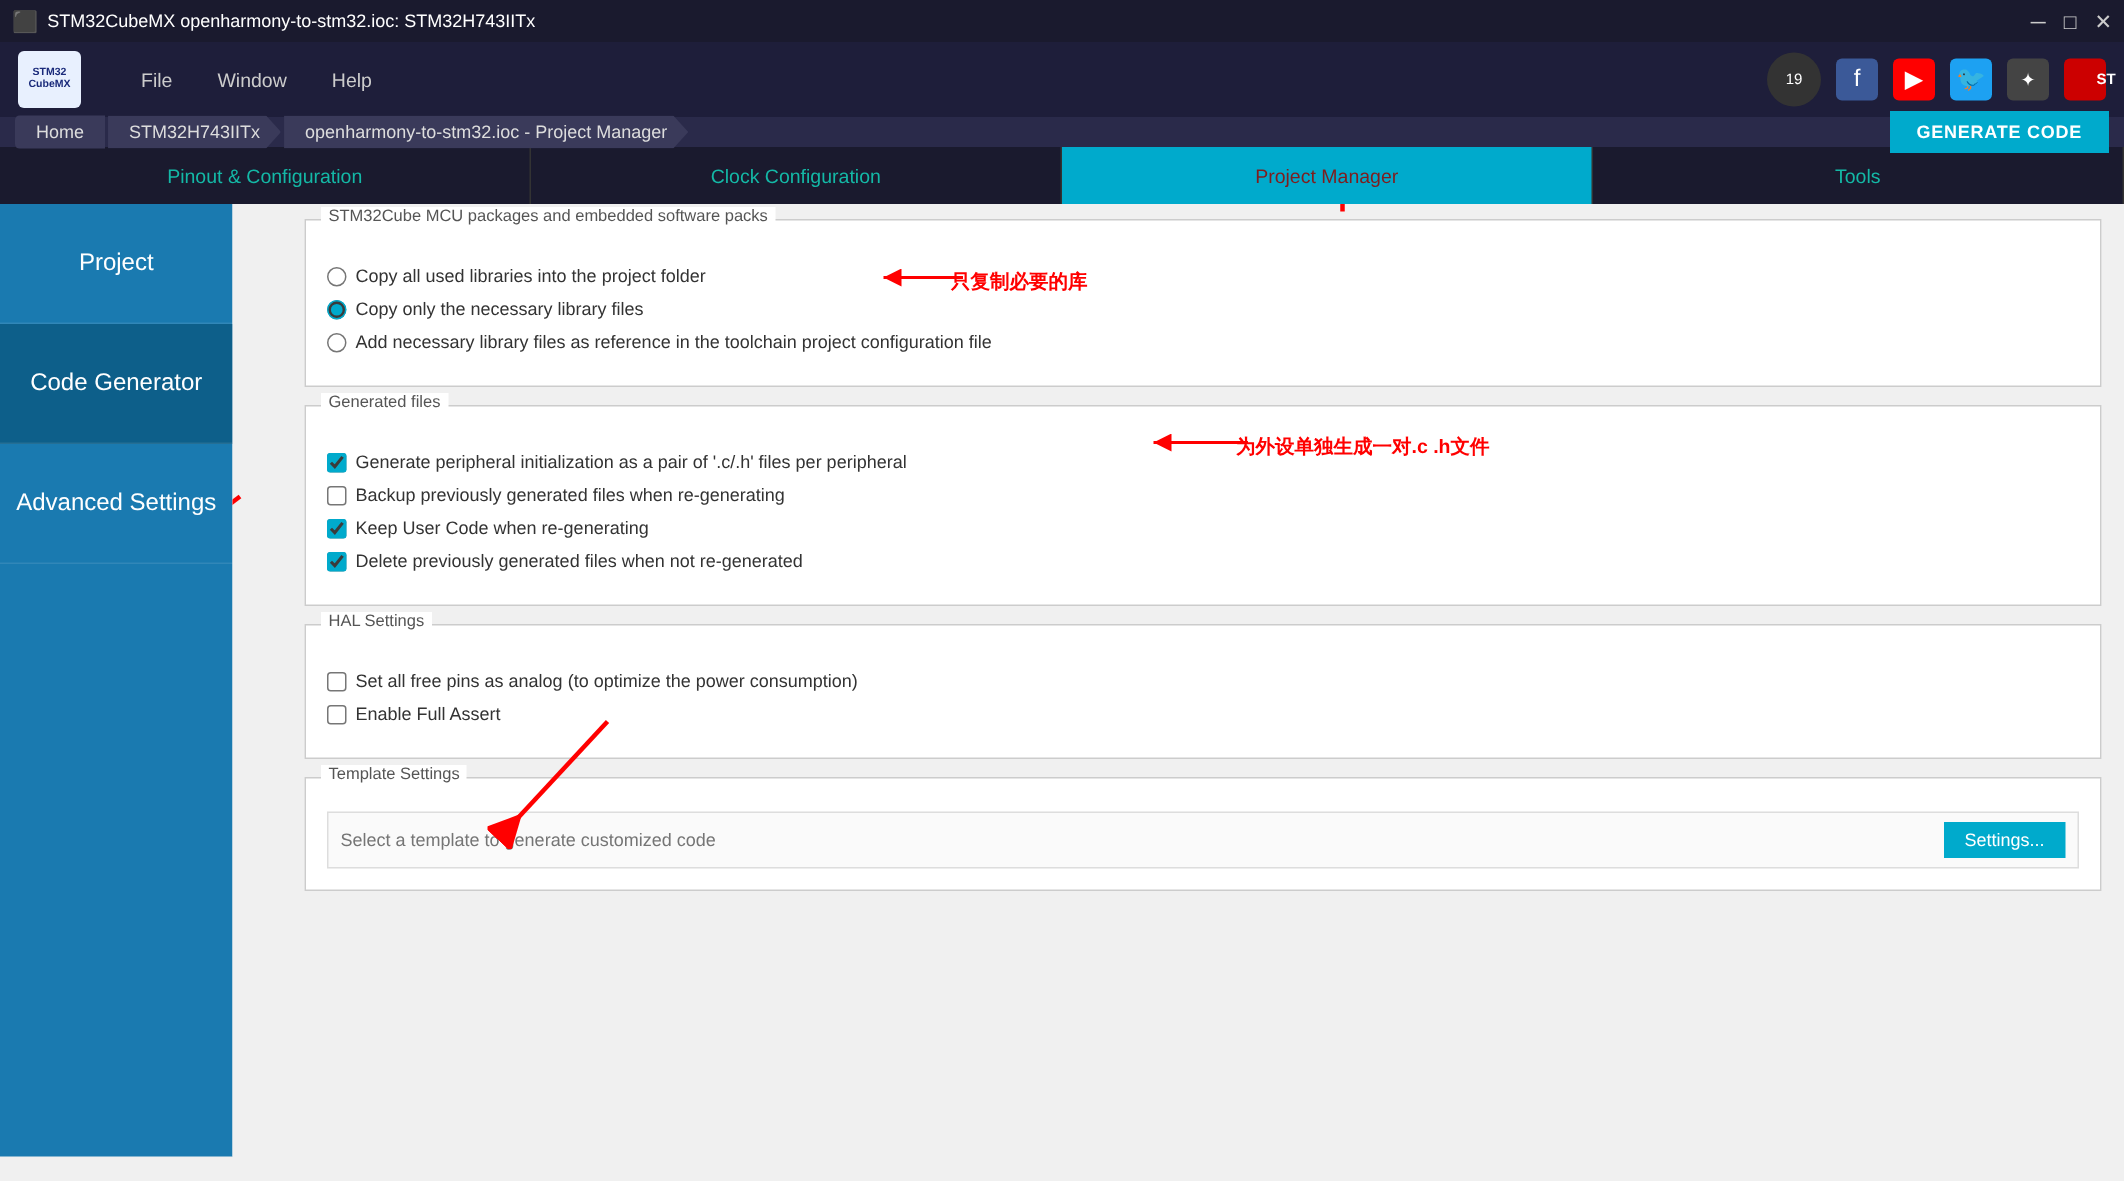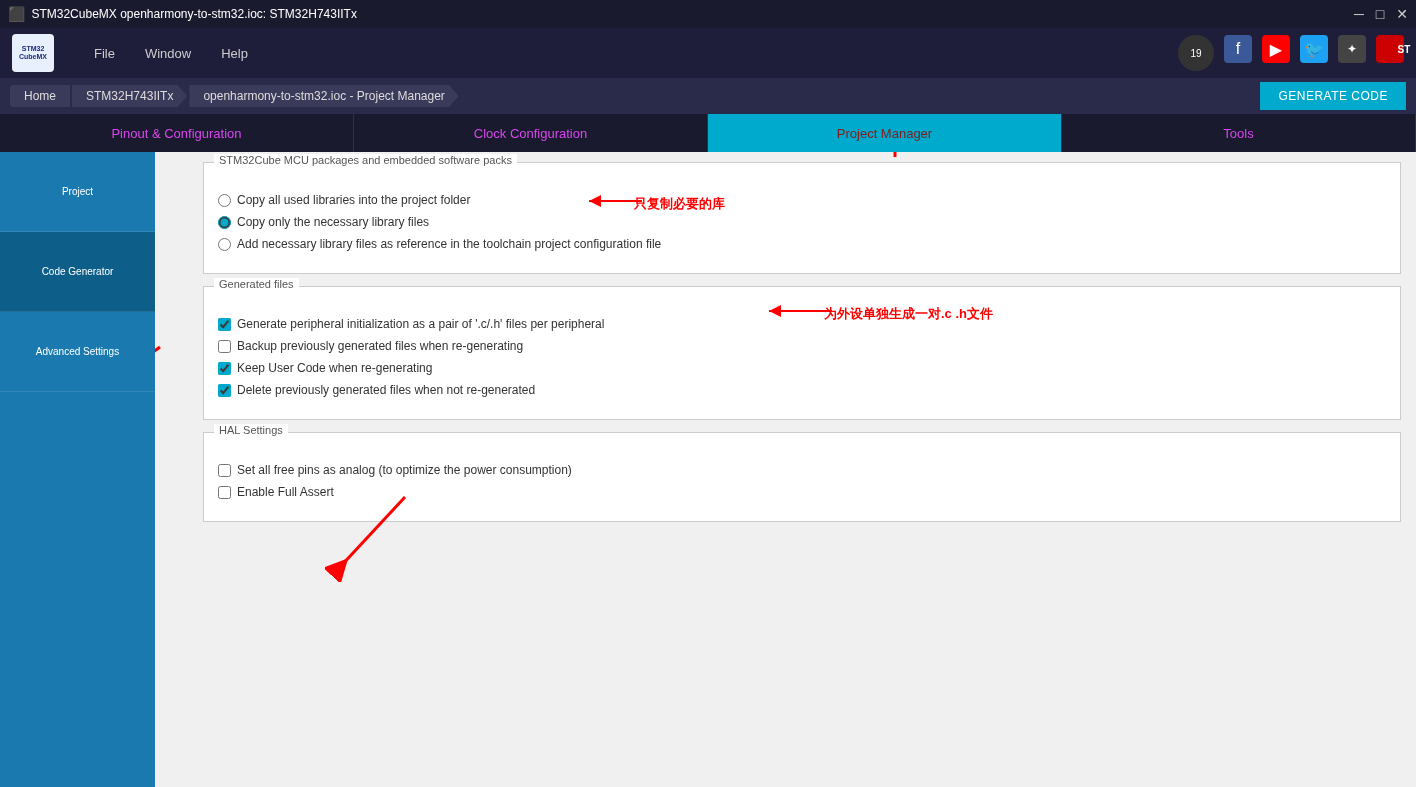--- a/index.html
+++ b/index.html
@@ -34,33 +34,33 @@
     .logo-area { display: flex; align-items: center; gap: 6px; }
     .logo-box {
       width: 42px; height: 38px;
       background: #e8f0fe;
       border-radius: 4px;
       display: flex; flex-direction: column; align-items: center; justify-content: center;
       font-size: 7px; font-weight: bold; color: #1a2a7a; line-height: 1.2;
     }
     .menu-items { display: flex; gap: 30px; }
     .menu-item { color: #ccc; cursor: pointer; font-size: 13px; }
-    .menu-bar-right { display: flex; gap: 10px; }
+    .menu-bar-right { display: flex; align-items: center; gap: 10px; }
     .social-icon { width: 28px; height: 28px; border-radius: 4px; display: flex; align-items: center; justify-content: center; font-size: 16px; cursor: pointer; }
     .icon-fb { background: #3b5998; color: white; }
     .icon-yt { background: #ff0000; color: white; }
     .icon-tw { background: #1da1f2; color: white; }
     .icon-net { background: #444; color: white; font-size: 12px; }
     .icon-st { background: #c00; color: white; font-size: 10px; font-weight: bold; padding-left: 28px; }
     .icon-version { background: #333; color: white; width: 36px; height: 36px; border-radius: 50%; font-size: 10px; display: flex; align-items: center; justify-content: center; }
 
     
     .breadcrumb-bar {
       background: #2a2a4a;
-      height: 36px;
+      height: 20px;
       display: flex;
       align-items: center;
       padding: 0 10px;
       justify-content: space-between;
     }
     .breadcrumb { display: flex; align-items: center; gap: 0; }
     .bread-item {
       background: #3a3a5a;
       color: #ddd;
       padding: 4px 14px;
@@ -70,37 +70,37 @@
       clip-path: polygon(0 0, calc(100% - 10px) 0, 100% 50%, calc(100% - 10px) 100%, 0 100%);
       margin-right: 2px;
     }
     .bread-item:first-child { clip-path: none; border-radius: 3px 0 0 3px; }
     .generate-btn {
       background: #00aacc;
       color: white;
       border: none;
       padding: 7px 18px;
       font-size: 12px;
-      font-weight: normal;
+      font-weight: bold;
       cursor: pointer;
       letter-spacing: 0.5px;
     }
 
     
     .tab-bar {
       background: #1a1a2e;
       display: flex;
       height: 38px;
     }
     .tab {
       flex: 1;
       display: flex;
       align-items: center;
       justify-content: center;
-      color: #d946ef;
+      color: #14b8a6;
       font-size: 13px;
       cursor: pointer;
       border-right: 1px solid #333;
     }
     .tab.active {
       background: #00aacc;
       color: #7f1d1d;
     }
 
     
@@ -113,21 +113,21 @@
     
     .sidebar {
       width: 155px;
       background: #1a7ab0;
       display: flex;
       flex-direction: column;
     }
     .sidebar-item {
       color: white;
       padding: 20px 10px;
-      font-size: 10px;
+      font-size: 16px;
       cursor: pointer;
       text-align: center;
       border-bottom: 1px solid rgba(255,255,255,0.1);
       min-height: 80px;
       display: flex;
       align-items: center;
       justify-content: center;
     }
     .sidebar-item.active { background: #0d5f8a; }
 
@@ -362,20 +362,29 @@
           <input type="checkbox" style="">
           <span>Set all free pins as analog (to optimize the power consumption)</span>
         </label>
         <label class="checkbox-item">
           <input type="checkbox" style="">
           <span>Enable Full Assert</span>
         </label>
       </div>
     </div>
 
+    <div class="panel">
+      <span class="panel-title">Template Settings</span>
+      <div class="panel-content">
+        <div class="template-row">
+          <input type="text" class="template-input" placeholder="Select a template to generate customized code" style="">
+          <button class="settings-btn">Settings...</button>
+        </div>
+      </div>
+    </div>
 
     <svg style="position:absolute; top:-90px; left:710px; width:60px; height:100px; pointer-events:none;">
       <defs>
           <marker id="ah3" markerWidth="8" markerHeight="8" refX="4" refY="4" orient="auto">
             <path d="M0,8 L4,0 L8,8 Z" fill="red"></path>
           </marker>
         </defs>
       <line x1="30" y1="95" x2="30" y2="8" stroke="red" stroke-width="3" marker-end="url(#ah3)"></line>
     </svg>
 

